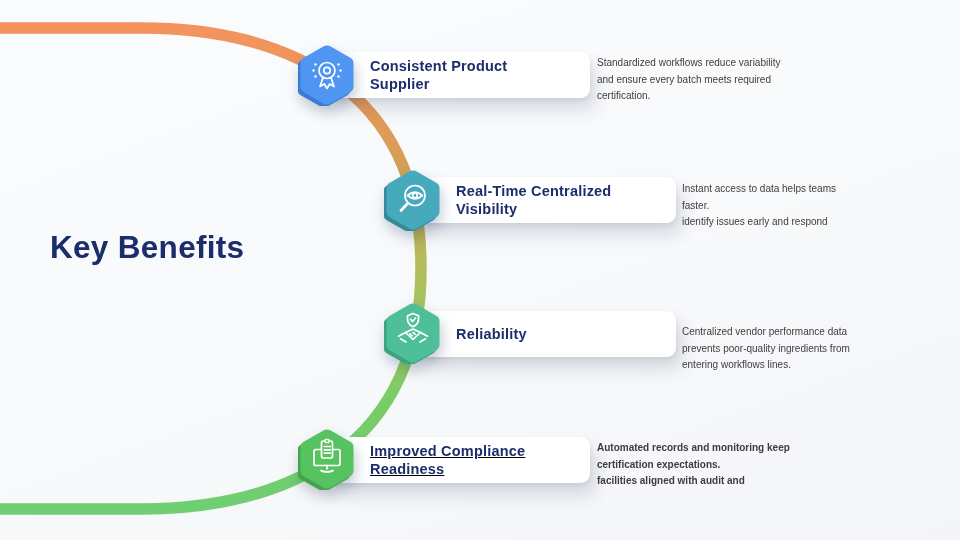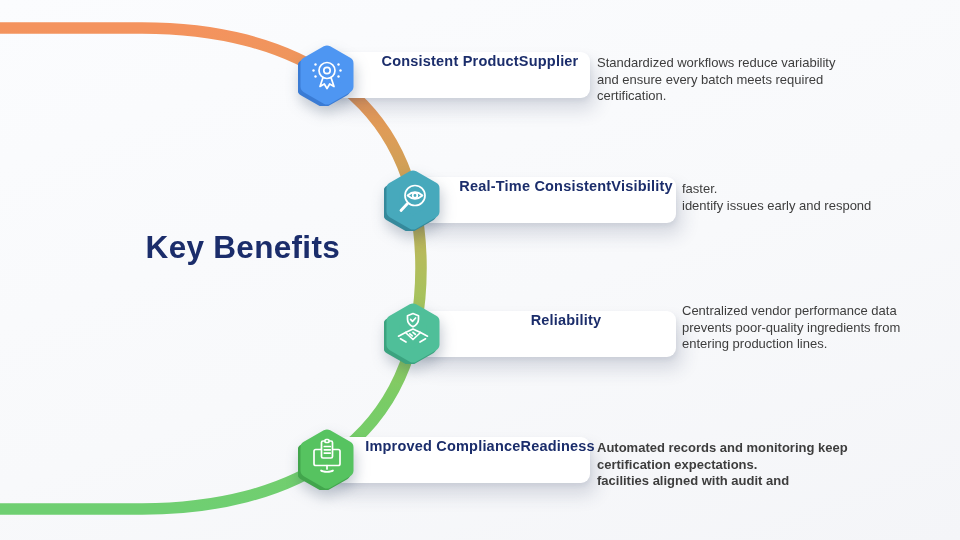--- a/index.html
+++ b/index.html
@@ -5,52 +5,52 @@
   html,body{margin:0;padding:0;}
   body{font-family:"Liberation Sans", sans-serif; background:#e8eaee;}
   .stage{
     position:relative; width:960px; height:540px; overflow:hidden;
     background:#fafbfd;
     background:linear-gradient(160deg,#fbfcfe 0%,#f8f9fb 55%,#f4f5f8 100%);
   }
   .curve-svg{position:absolute; left:0; top:0; width:960px; height:540px;}
   .main-title{
     position:absolute; left:50px; top:229px; width:290px;
-    text-align:right; color:#1B2D6B; font-weight:bold;
+    text-align:left; color:#1B2D6B; font-weight:bold;
     font-size:31.5px; line-height:37.5px; letter-spacing:0.3px;
   }
   .benefit-card{
     position:absolute; width:220px; height:46px; background:#ffffff;
     border-radius:9px;
     box-shadow: 6px 12px 18px rgba(43,58,94,0.16), 1px 3px 5px rgba(43,58,94,0.08);
-    display:flex; flex-direction:row; justify-content:center;
+    display:flex; flex-direction:column; justify-content:center;
     padding-left:40px; box-sizing:content-box;
   }
   .benefit-title-line{
     color:#1B2D6B; font-weight:bold; font-size:14.5px; line-height:18.5px;
     letter-spacing:0.2px; white-space:nowrap;
   }
   .hexagon{
     position:absolute; width:58px; height:62px;
     filter: drop-shadow(2px 7px 7px rgba(40,60,90,0.28));
   }
   .desc{position:absolute;}
   .desc-line{
-    color:#3D3D3D; font-size:13px; line-height:16.5px; white-space:nowrap;
+    color:#3D3D3D; font-size:10px; line-height:16.5px; white-space:nowrap;
   }
   .card-1{left:330px; top:52px;}
   .hex-1{left:298px; top:44px;}
   .desc-1{left:597px; top:55px;}
   .card-2{left:416px; top:177px;}
   .hex-2{left:384px; top:169px;}
   .desc-2{left:682px; top:181px;}
   .card-3{left:416px; top:311px;}
   .hex-3{left:384px; top:302px;}
-  .desc-3{left:682px; top:303px;}
-  .card-4{left:330px; top:437px;}
+  .desc-3{left:682px; top:324px;}
+  .card-4{left:330px; top:437px;text-decoration:underline;}
   .hex-4{left:298px; top:428px;}
   .desc-4{left:597px; top:440px;font-weight:bold;}
   .icon-stroke{fill:none; stroke:#ffffff; stroke-width:1.7; stroke-linecap:round; stroke-linejoin:round;}
 </style>
 </head>
 <body>
 
 <div class="stage">
 
   <svg class="curve-svg" viewBox="0 0 960 540">
@@ -93,34 +93,35 @@
         <circle cx="40.5" cy="32.5" r="1.2"></circle>
     </g>
   </svg>
   <div class="desc desc-1">
     <div class="desc-line">Standardized workflows reduce variability</div>
     <div class="desc-line">and ensure every batch meets required</div>
     <div class="desc-line">certification.</div>
   </div>
 
   <div class="benefit-card card-2">
-    <div class="benefit-title-line">Real-Time Consistent</div>
+    <div class="benefit-title-line">Real-Time Centralized</div>
     <div class="benefit-title-line">Visibility</div>
   </div>
   <svg class="hexagon hex-2" viewBox="0 0 58 62">
     <polygon points="29,8 49,19.5 49,42.5 29,54 9,42.5 9,19.5" transform="translate(-3,3)" stroke-width="13" stroke-linejoin="round" fill="#35899B" stroke="#35899B"></polygon>
     <polygon points="29,8 49,19.5 49,42.5 29,54 9,42.5 9,19.5" stroke-width="13" stroke-linejoin="round" fill="#47A9BC" stroke="#47A9BC"></polygon>
     <g class="icon-stroke">
       <circle cx="31" cy="26.5" r="10"></circle>
       <path d="M23.5 26.5 Q31 20 38.5 26.5 Q31 33 23.5 26.5 Z"></path>
       <circle cx="31" cy="26.5" r="2.3"></circle>
       <path d="M23.5 34.5 L17 41.5" stroke-width="2.8"></path>
     </g>
   </svg>
   <div class="desc desc-2">
+    <div class="desc-line">Instant access to data helps teams</div>
     <div class="desc-line">faster.</div>
     <div class="desc-line">identify issues early and respond</div>
   </div>
 
   <div class="benefit-card card-3">
     <div class="benefit-title-line">Reliability</div>
   </div>
   <svg class="hexagon hex-3" viewBox="0 0 58 62">
     <polygon points="29,8 49,19.5 49,42.5 29,54 9,42.5 9,19.5" transform="translate(-3,3)" stroke-width="13" stroke-linejoin="round" fill="#3BA37F" stroke="#3BA37F"></polygon>
     <polygon points="29,8 49,19.5 49,42.5 29,54 9,42.5 9,19.5" stroke-width="13" stroke-linejoin="round" fill="#4FBF99" stroke="#4FBF99"></polygon>
@@ -129,21 +130,21 @@
       <path d="M26.6 17.4 L28.5 19.3 L31.6 16"></path>
       <path d="M21.5 30.5 L29 27 L36.5 30.5 L29 37.5 Z"></path>
       <path d="M25.8 31.8 l2.4 2.1 M29 30.3 l2.4 2.1"></path>
       <path d="M21.5 30.5 L14.5 34.2 M36.5 30.5 L43.5 34.2"></path>
       <path d="M16.5 36.8 L22 40 M41.5 36.8 L36 40"></path>
     </g>
   </svg>
   <div class="desc desc-3">
     <div class="desc-line">Centralized vendor performance data</div>
     <div class="desc-line">prevents poor-quality ingredients from</div>
-    <div class="desc-line">entering production lines.</div>
+    <div class="desc-line">entering workflows lines.</div>
   </div>
 
   <div class="benefit-card card-4">
     <div class="benefit-title-line">Improved Compliance</div>
     <div class="benefit-title-line">Readiness</div>
   </div>
   <svg class="hexagon hex-4" viewBox="0 0 58 62">
     <polygon points="29,8 49,19.5 49,42.5 29,54 9,42.5 9,19.5" transform="translate(-3,3)" stroke-width="13" stroke-linejoin="round" fill="#42A54C" stroke="#42A54C"></polygon>
     <polygon points="29,8 49,19.5 49,42.5 29,54 9,42.5 9,19.5" stroke-width="13" stroke-linejoin="round" fill="#56C360" stroke="#56C360"></polygon>
     <g class="icon-stroke" stroke-width="1.6">

